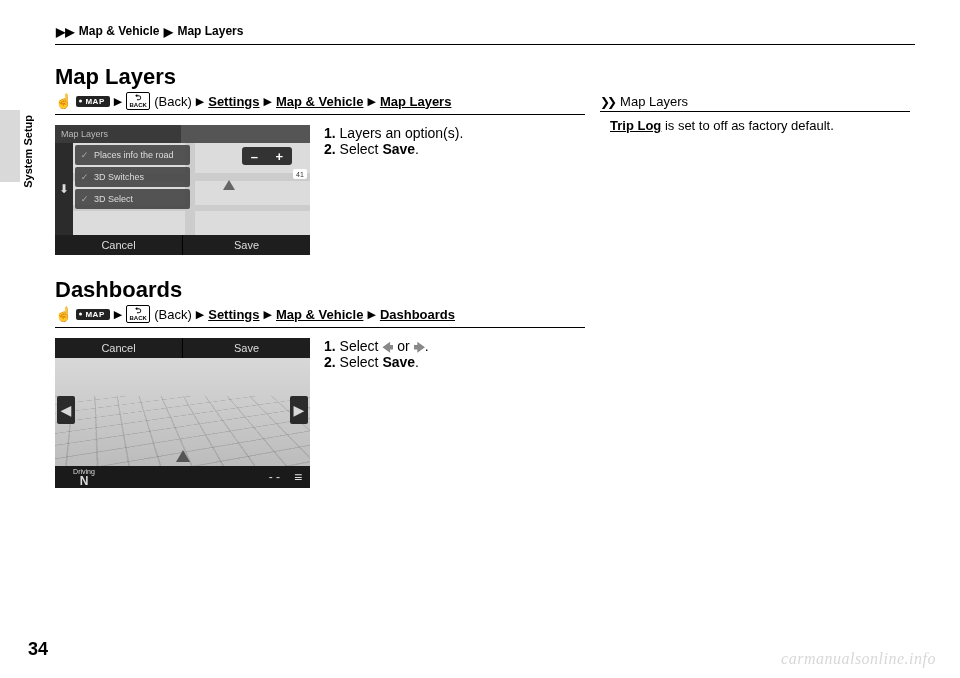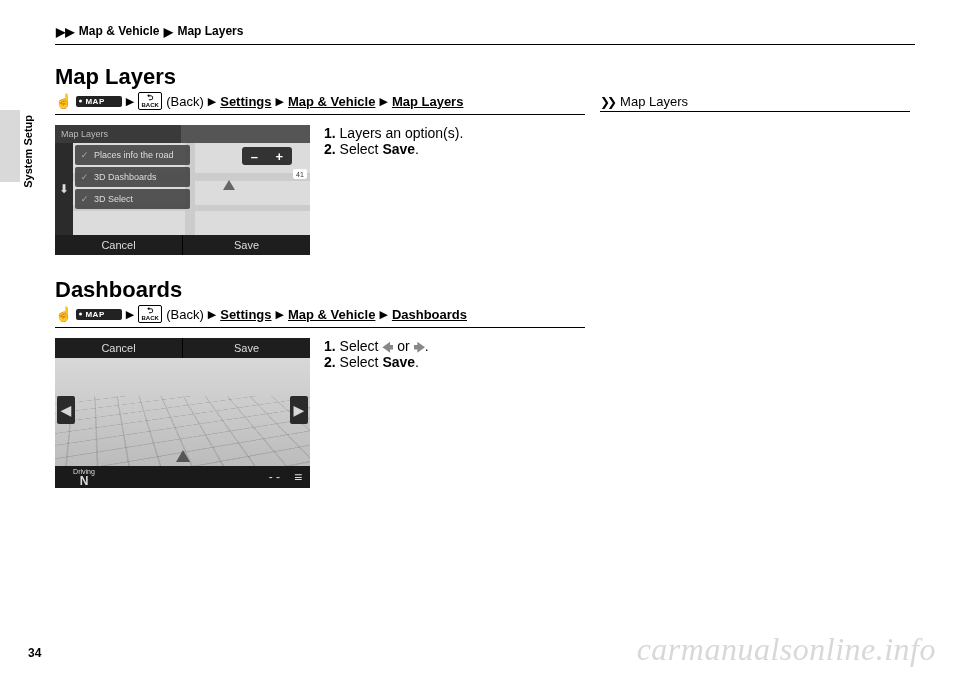--- a/index.html
+++ b/index.html
@@ -72,21 +72,21 @@
     line-height: 1;
   }
   .map-btn {
     display: inline-flex;
     align-items: center;
     justify-content: center;
     background: #222;
     color: #fff;
     font-size: 8px;
     font-weight: bold;
-    padding: 1px 17px 1px 9px;
+    padding: 1px 5px 1px 9px;
     border-radius: 2px;
     position: relative;
     letter-spacing: 0.5px;
     text-align: center;
   }
   .map-btn::before {
     content: "";
     position: absolute;
     left: 3px;
     top: 50%;
@@ -324,28 +324,28 @@
   }
   .sb-body {
     font-size: 13px;
     padding-left: 10px;
   }
 
   .page-num {
     position:absolute;
     bottom: 18px;
     left: 28px;
-    font-size: 12px;
+    font-size: 18px;
     font-weight: bold;
   }
   .watermark {
     position:absolute;
     bottom: 10px;
     right: 24px;
-    font-size: 32px;
+    font-size: 16px;
     font-style: italic;
     color: #d8d8d8;
     letter-spacing: 0.5px;
     font-family: Georgia, 'Times New Roman', serif;
   }
 </style>
 </head>
 <body>
 
 <div class="breadcrumb">
@@ -389,21 +389,21 @@
         <div class="ss1-road3"></div>
       </div>
       <div class="ss1-leftbar">⬇</div>
       <div class="ss1-list">
         <div class="ss1-item">
           <span class="ss1-check">✓</span>
           <span>Places info the road</span>
         </div>
         <div class="ss1-item">
           <span class="ss1-check">✓</span>
-          <span>3D Dashboards</span>
+          <span>3D Switches</span>
         </div>
         <div class="ss1-item">
           <span class="ss1-check">✓</span>
           <span>3D Select</span>
         </div>
       </div>
       <div class="ss1-zoom">
         <span>–</span>
         <span>+</span>
       </div>
@@ -481,16 +481,19 @@
   </div>
 
 </div>
 
 <div class="sidebar-col">
   <div class="sb-head">
     <span class="sb-icon">❯❯</span>
     <span>Map Layers</span>
   </div>
   <div class="sb-hr"></div>
+  <div class="sb-body">
+    <span class="bold">Trip Log</span><span> is set to off as factory default.</span>
+  </div>
 </div>
 
 <div class="page-num">34</div>
 <div class="watermark">carmanualsonline.info</div>
 
 </body></html>

